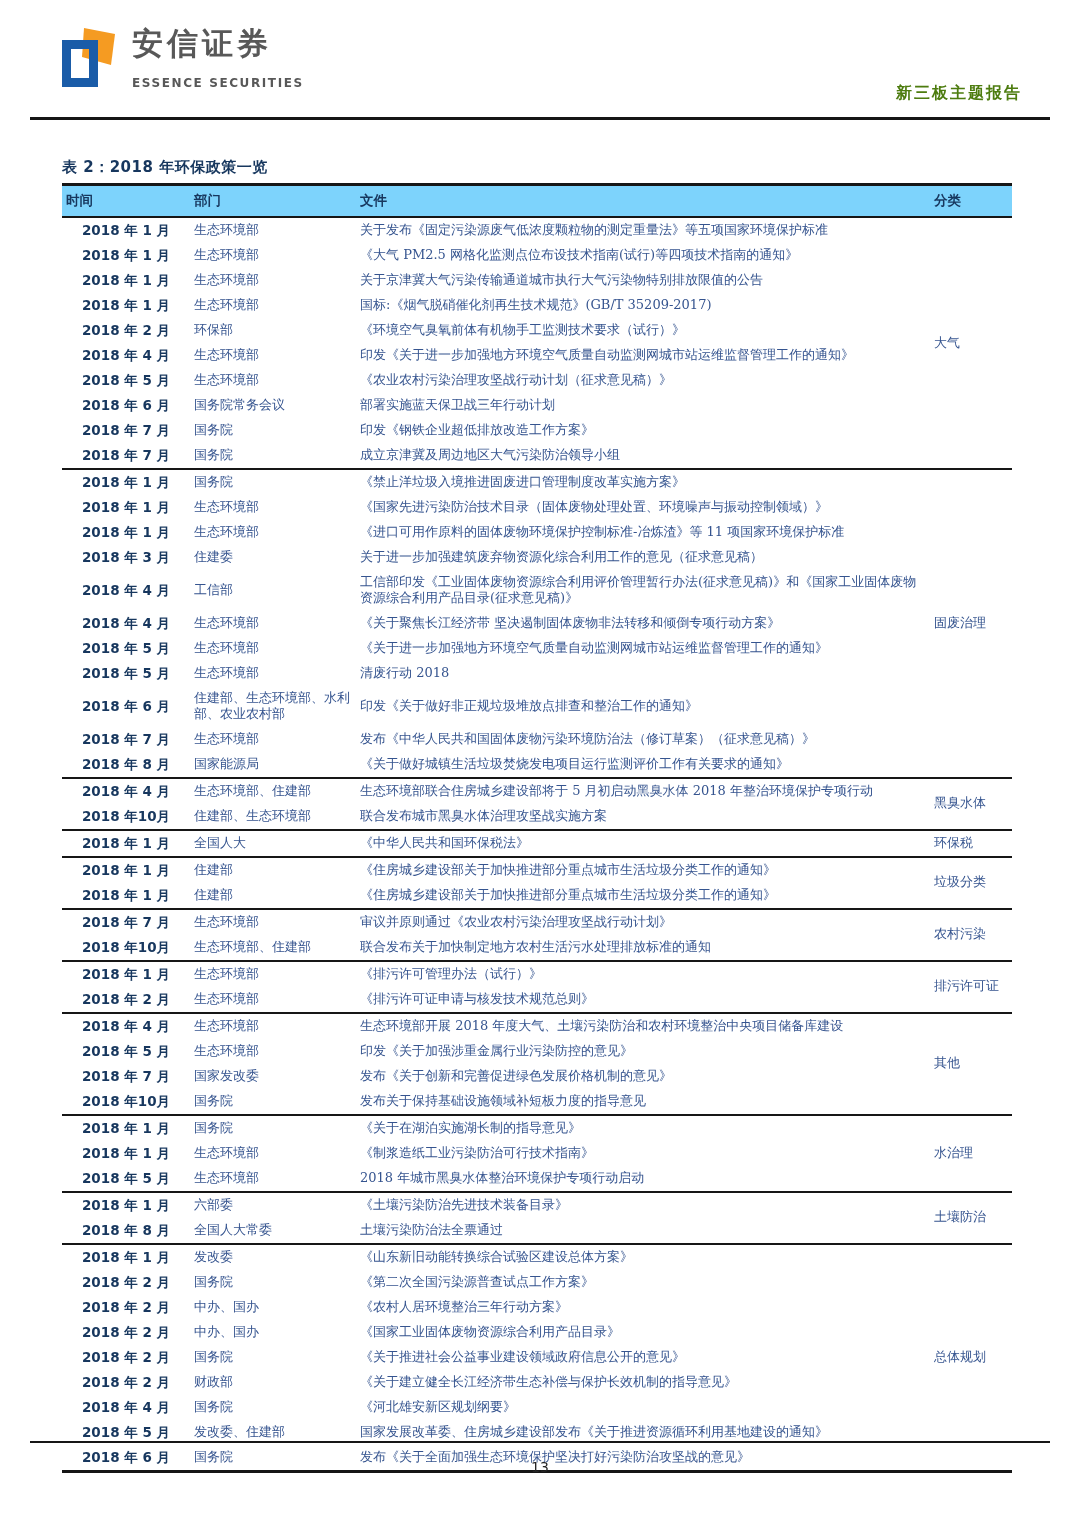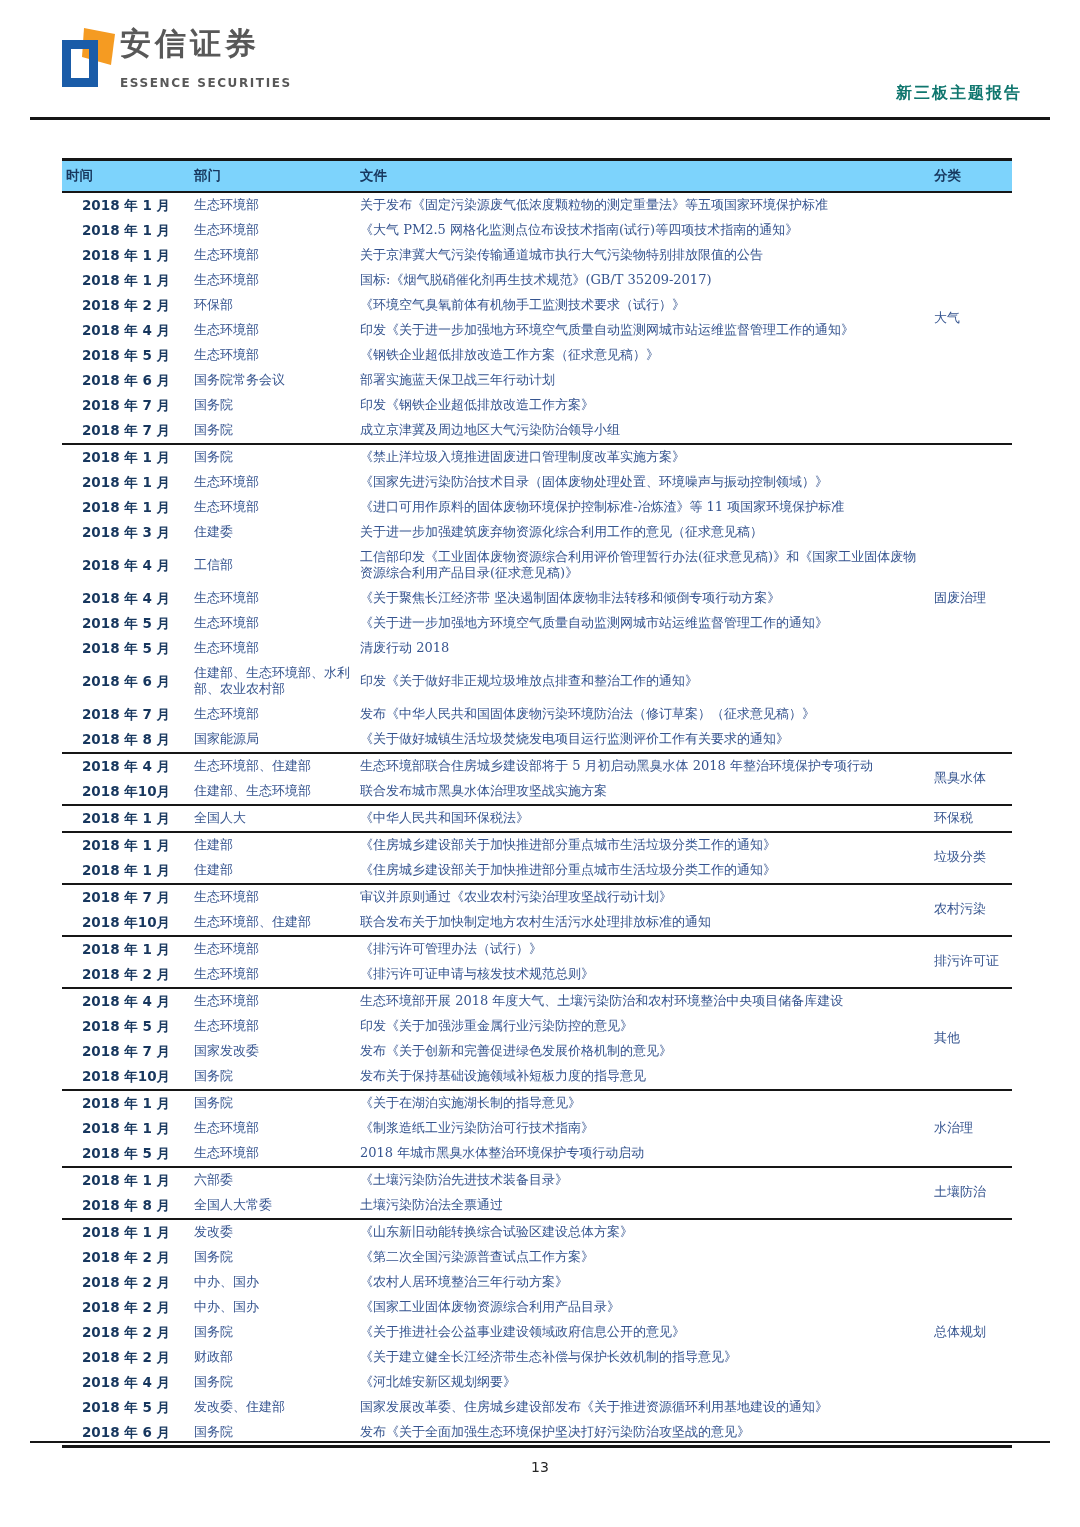--- a/index.html
+++ b/index.html
@@ -7,34 +7,34 @@
   .page {
     position:relative;
     width:1080px; height:1527px;
     margin:0 auto;
     background:#ffffff;
     font-family:"DejaVu Sans", sans-serif;
     overflow:hidden;
   }
   
   .hdr { position:absolute; top:26px; left:60px; right:30px; height:92px; }
-  .brand { display:flex; align-items:center; gap:2px; }
+  .brand { display:flex; align-items:center; gap:14px; }
   .brand-mark { width:58px; height:62px; flex:0 0 auto; }
   .brand-text .cn {
     font-size:31px; font-weight:bold; color:#585858;
     letter-spacing:4px; line-height:1.15;
   }
   .brand-text .en {
     font-size:12px; font-weight:bold; color:#585858;
     letter-spacing:1.6px; margin-top:14px;
   }
   .report-type {
     position:absolute; right:28px; bottom:14px;
     font-family:"DejaVu Serif", serif;
-    font-size:16px; font-weight:bold; color:#0f766e;
+    font-size:16px; font-weight:bold; color:#4d7c0f;
     letter-spacing:2px;
   }
   .hdr-rule { position:absolute; top:117px; left:30px; right:30px; border-top:3px solid #161616; }
 
   
   .content { position:absolute; top:158px; left:62px; width:950px; }
   .tbl-title {
     font-size:15px; font-weight:bold; color:#17375E;
     margin-bottom:6px; letter-spacing:0.5px;
   }
@@ -88,20 +88,21 @@
       <div class="brand-text">
         <div class="cn">安信证券</div>
         <div class="en">ESSENCE SECURITIES</div>
       </div>
     </div>
     <div class="report-type">新三板主题报告</div>
   </div>
   <div class="hdr-rule"></div>
 
   <div class="content">
+    <div class="tbl-title">表 2：2018 年环保政策一览</div>
     <table class="policy">
       <colgroup>
           <col class="c1">
           <col class="c2">
           <col class="c3">
           <col class="c4">
         </colgroup>
       <thead>
         <tr>
           <th>时间</th>
@@ -138,21 +139,21 @@
             <td class="c-doc">《环境空气臭氧前体有机物手工监测技术要求（试行）》</td>
           </tr>
           <tr>
             <td class="c-date">2018 年 4 月</td>
             <td class="c-dept">生态环境部</td>
             <td class="c-doc">印发《关于进一步加强地方环境空气质量自动监测网城市站运维监督管理工作的通知》</td>
           </tr>
           <tr>
             <td class="c-date">2018 年 5 月</td>
             <td class="c-dept">生态环境部</td>
-            <td class="c-doc">《钢铁企业超低排放改造工作方案（征求意见稿）》</td>
+            <td class="c-doc">《农业农村污染治理攻坚战行动计划（征求意见稿）》</td>
           </tr>
           <tr>
             <td class="c-date">2018 年 6 月</td>
             <td class="c-dept">国务院常务会议</td>
             <td class="c-doc">部署实施蓝天保卫战三年行动计划</td>
           </tr>
           <tr>
             <td class="c-date">2018 年 7 月</td>
             <td class="c-dept">国务院</td>
             <td class="c-doc">印发《钢铁企业超低排放改造工作方案》</td>

